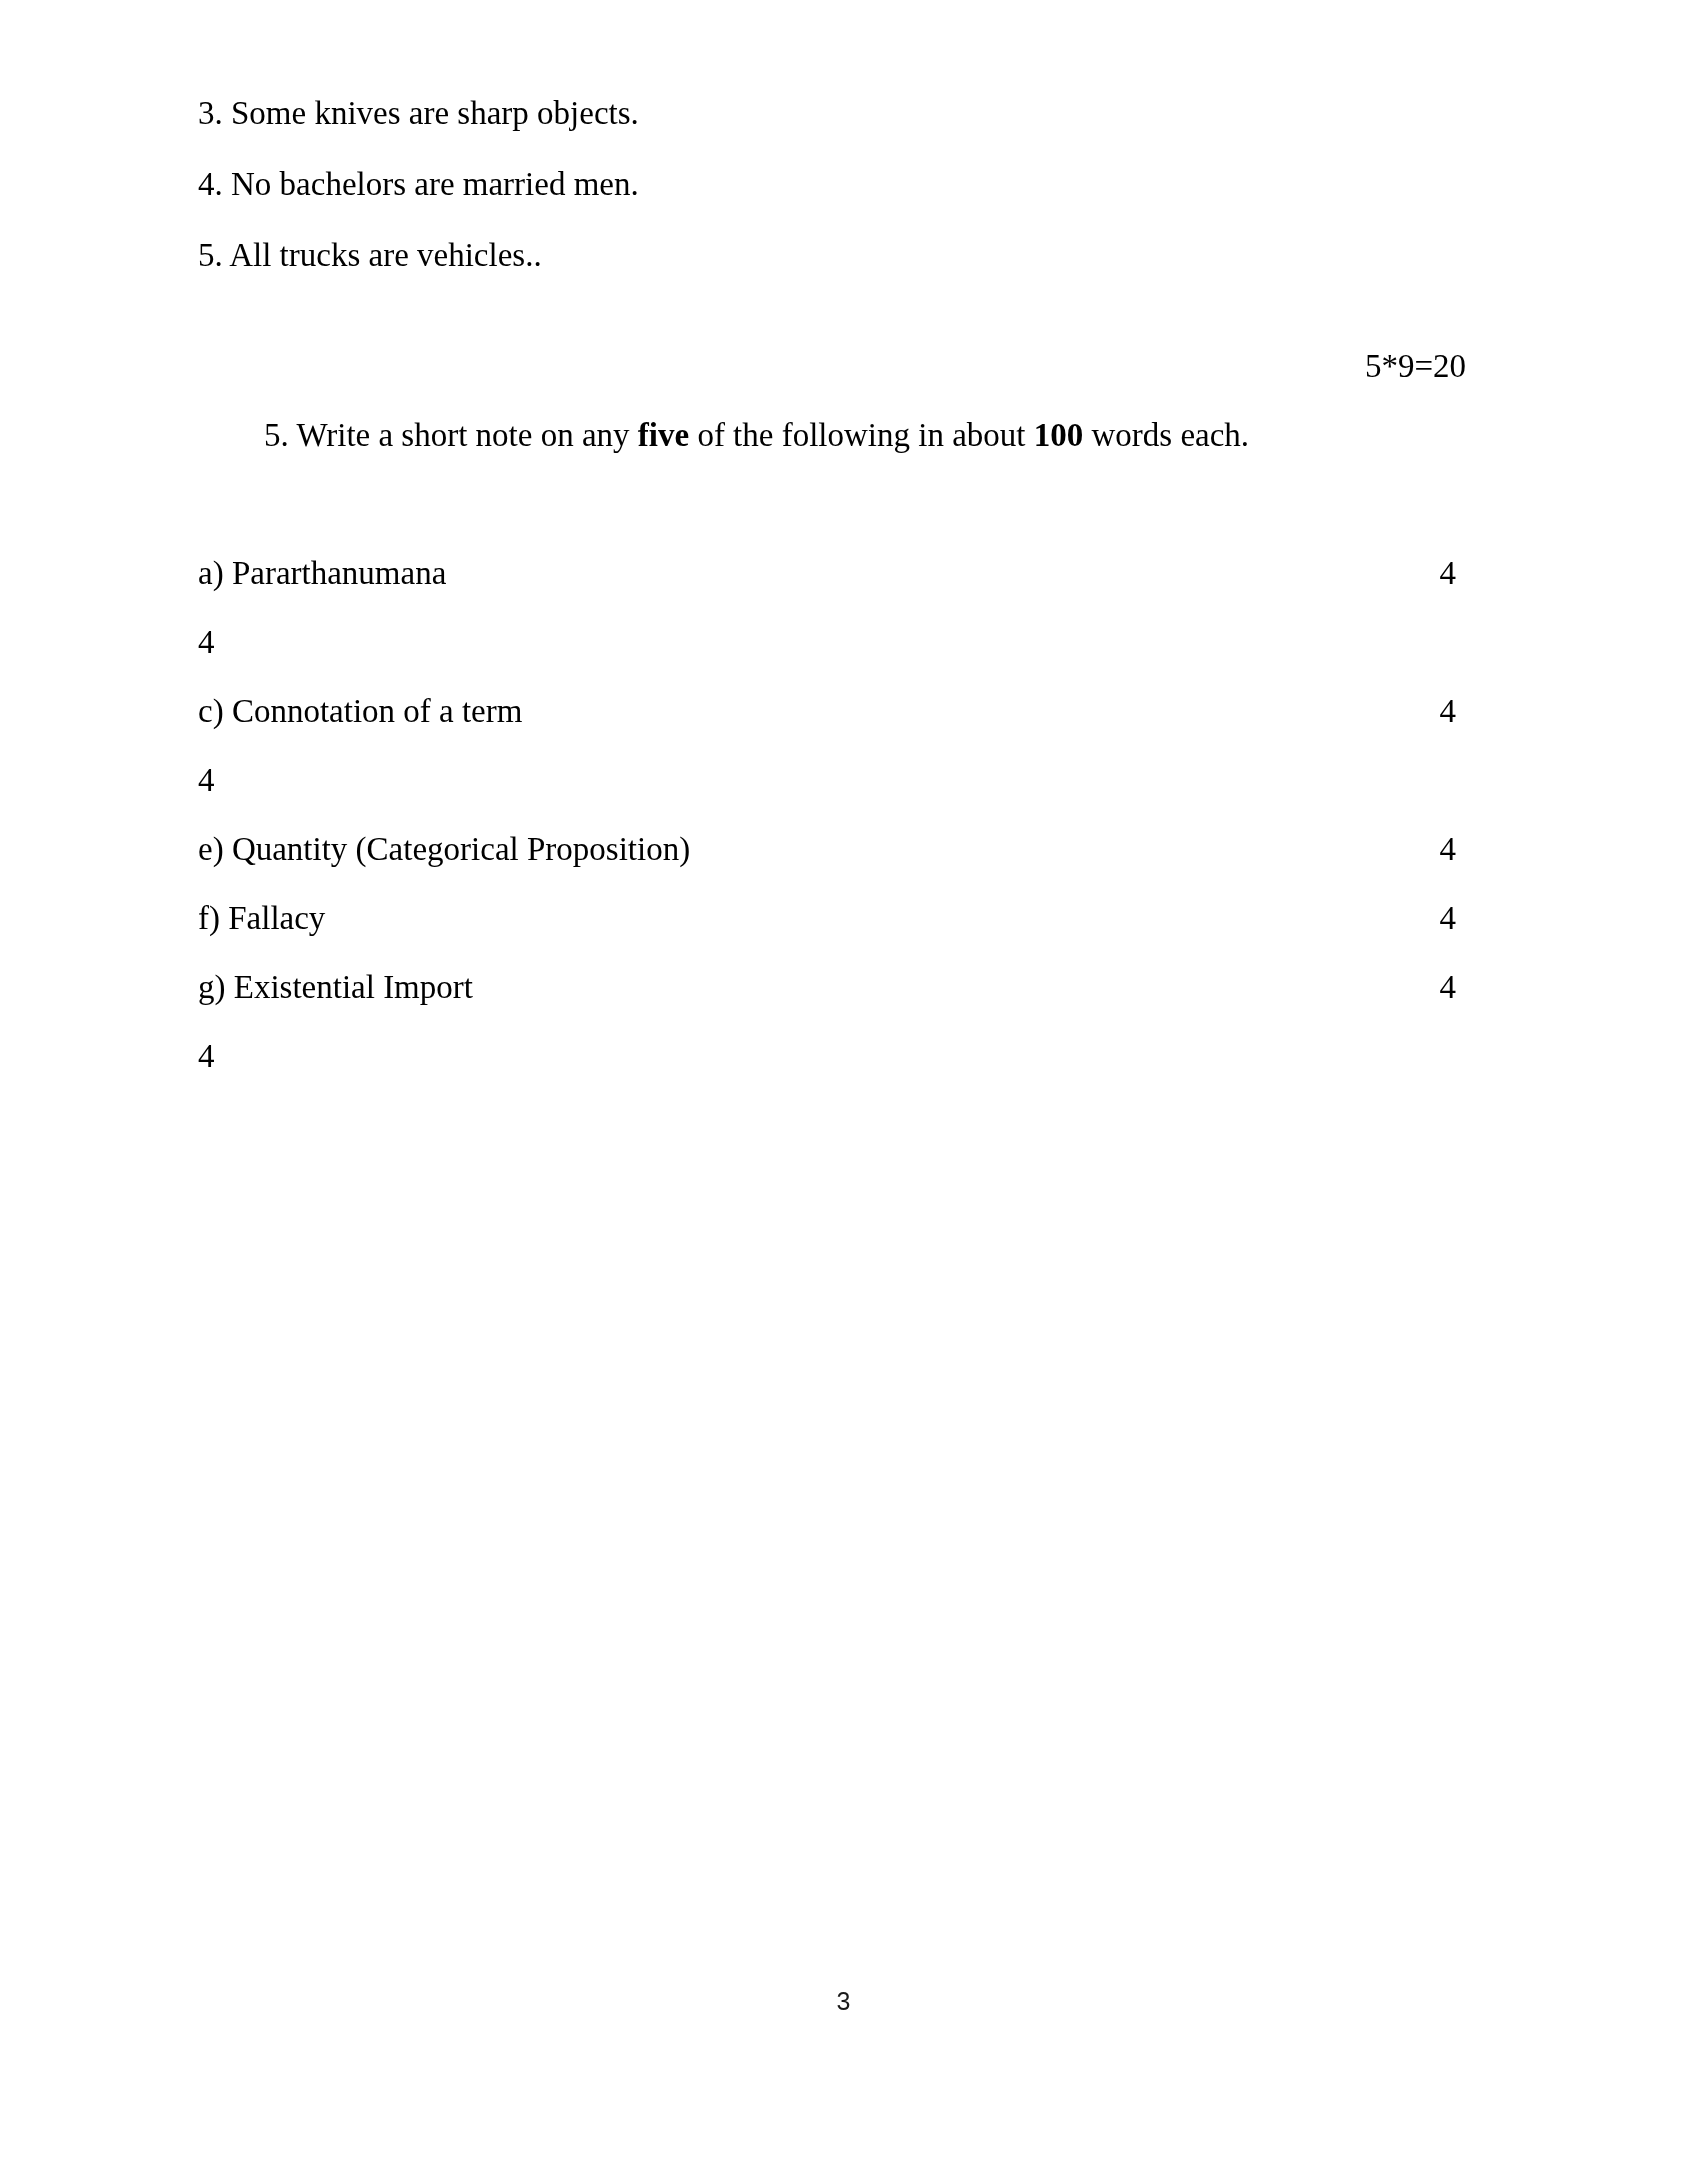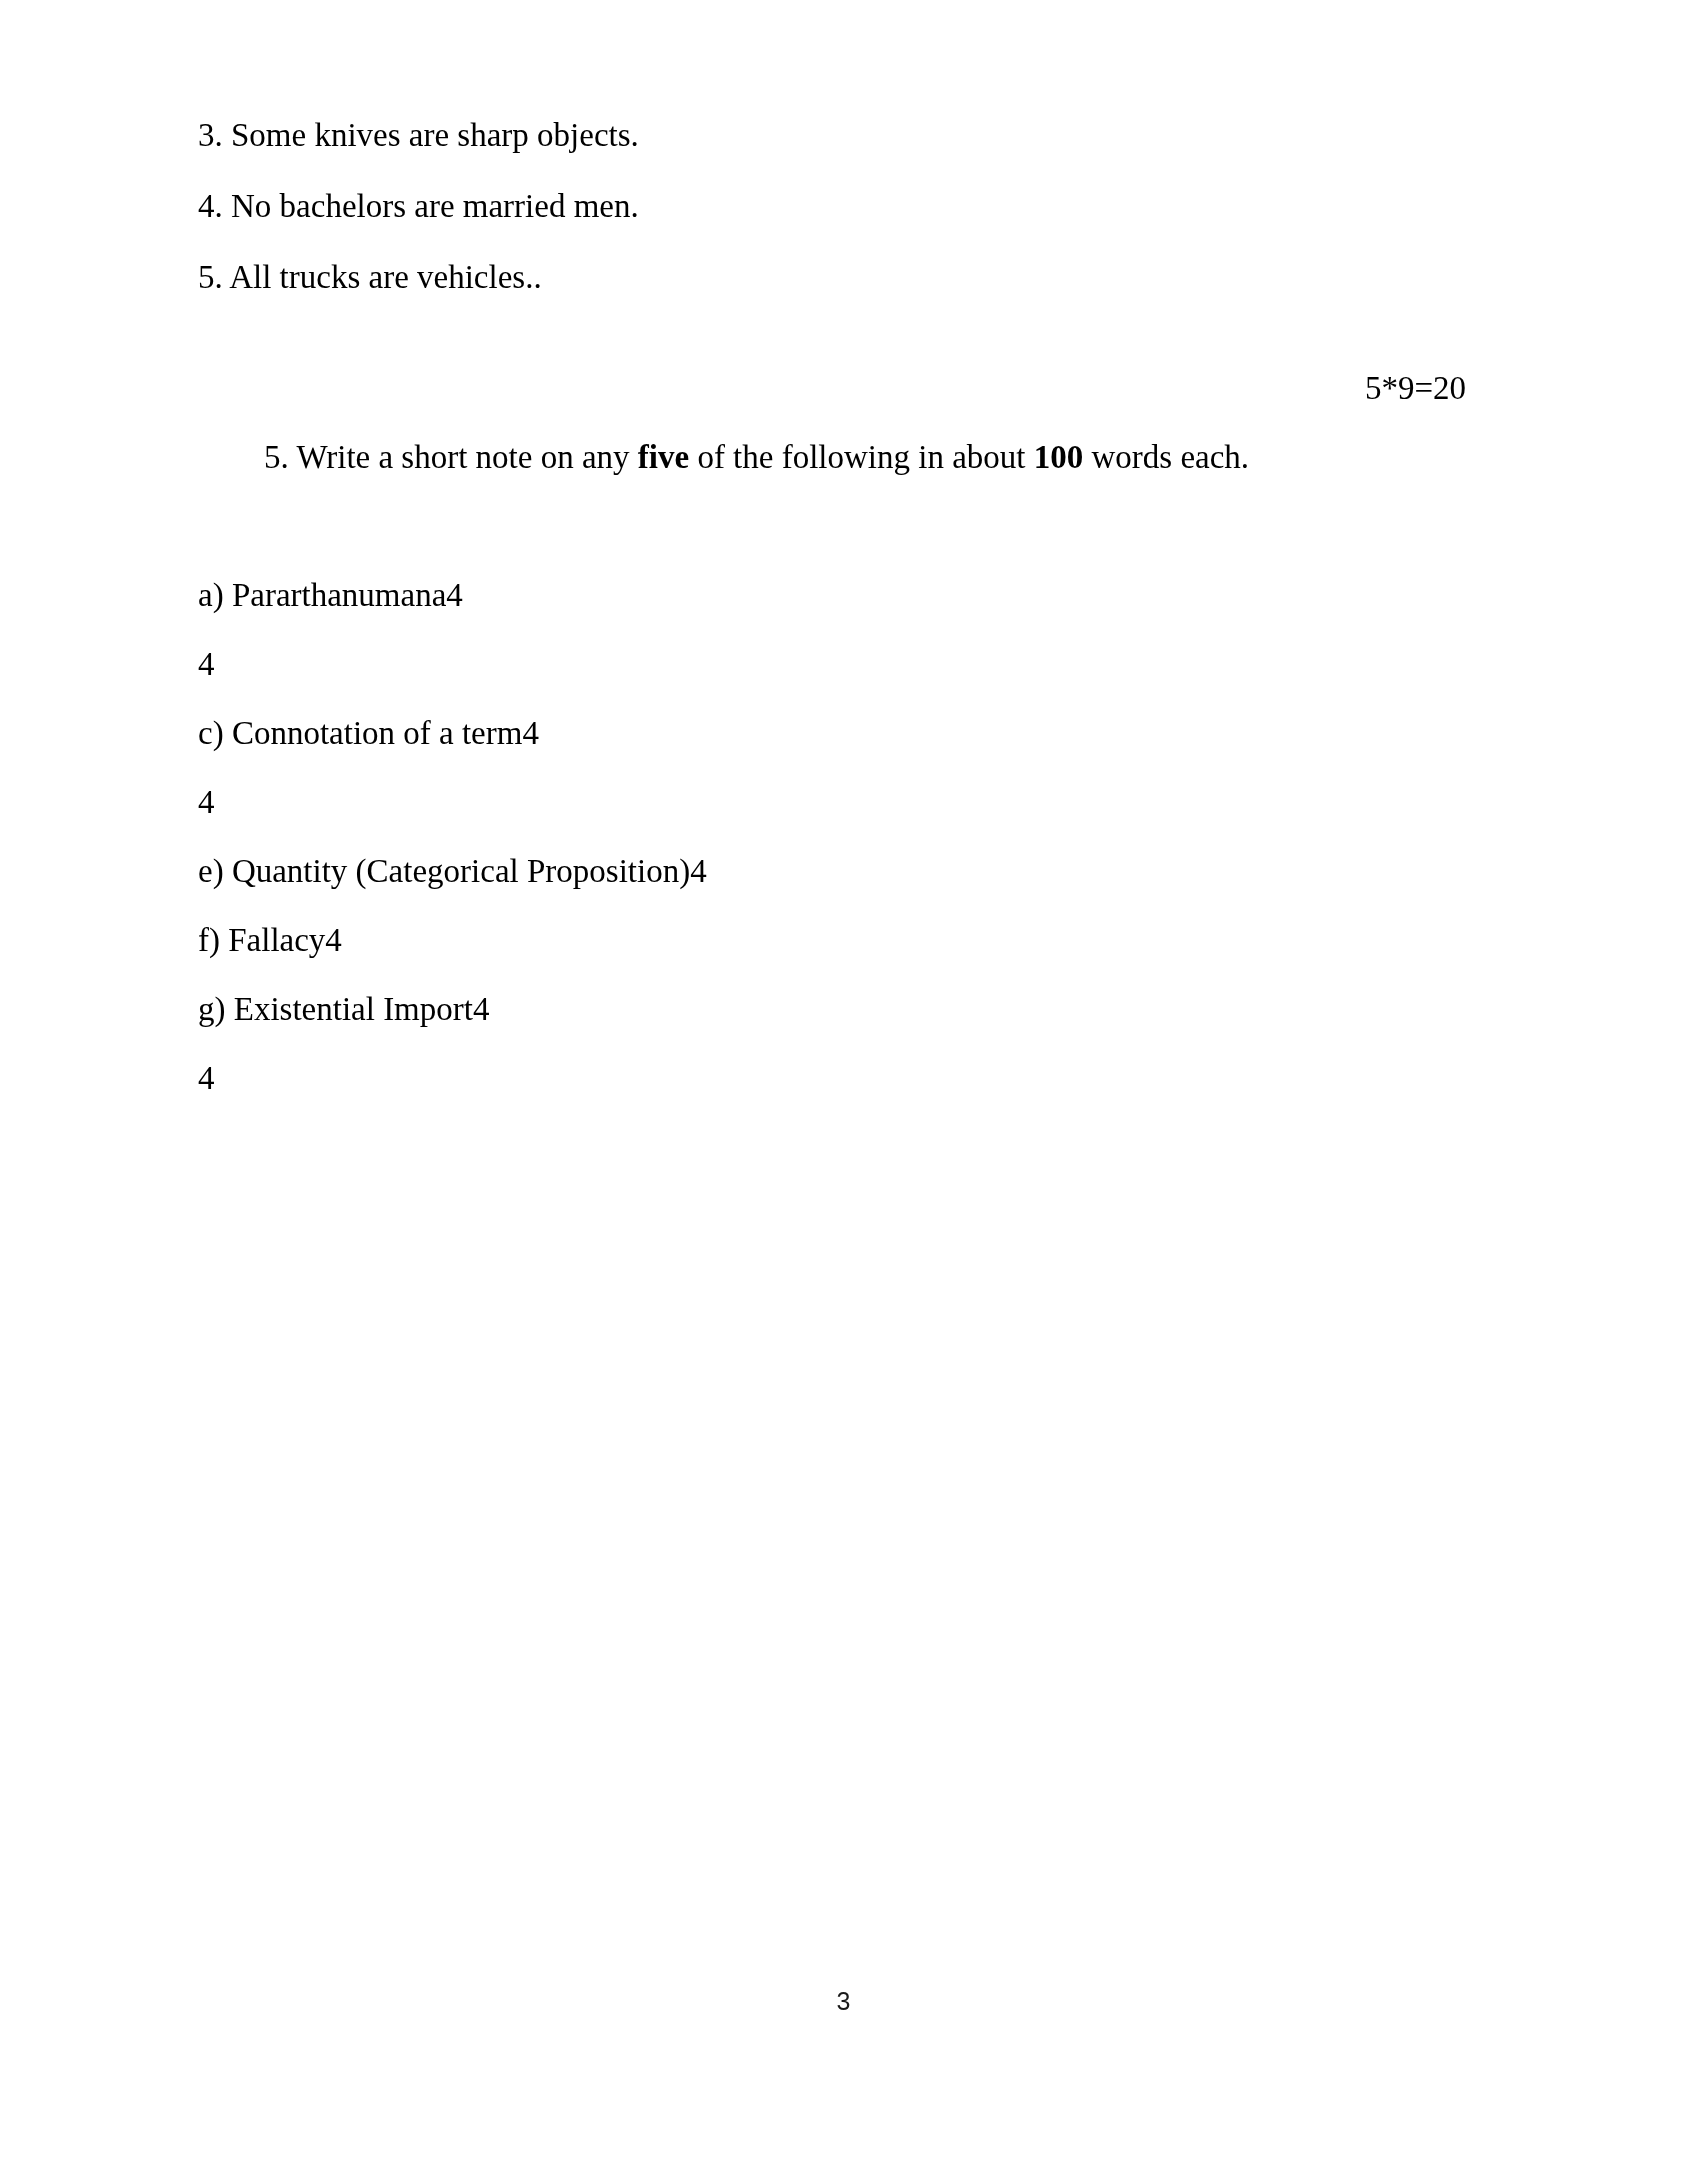--- a/index.html
+++ b/index.html
@@ -13,21 +13,21 @@
     position: relative;
     font-family: "Liberation Serif", serif;
     color: #000000;
   }
   .page {
     position: absolute;
     inset: 0;
     background: #ffffff;
   }
   .content {
-    padding: 100px 198px 0 198px;
+    padding: 78px 198px 0 198px;
     font-size: 33px;
   }
   .statements .line {
     line-height: 71px;
     white-space: pre;
   }
   .q5-row {
     display: flex;
     justify-content: space-between;
     align-items: baseline;
@@ -35,20 +35,21 @@
     line-height: 69px;
     padding-right: 23px;
   }
   .q5-text { white-space: pre-wrap; }
   .bold { font-weight: bold; font-family: Liberation Serif, serif; }
   .items {
     margin-top: 0;
   }
   .item-row {
     display: flex;
+    justify-content: space-between;
     align-items: baseline;
     line-height: 69px;
     padding-right: 33px;
   }
   .item-label { white-space: pre; }
   .item-marks { text-align: right; }
   .page-number {
     position: absolute;
     bottom: 167px;
     left: 0;

